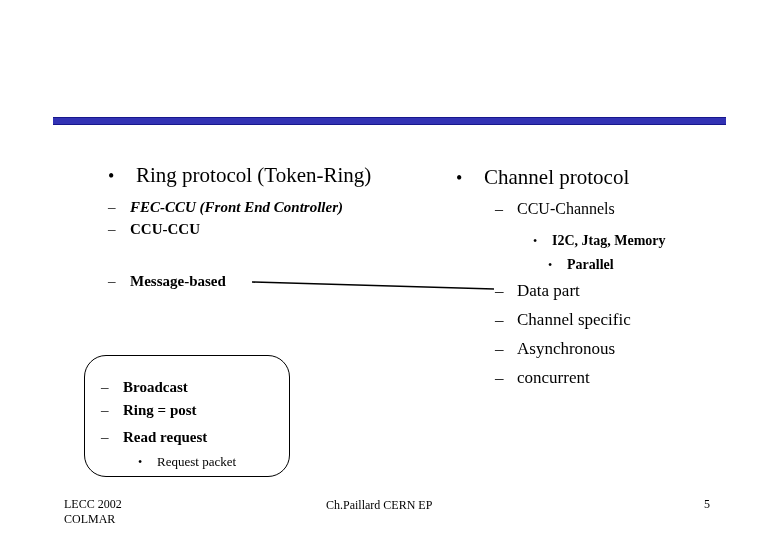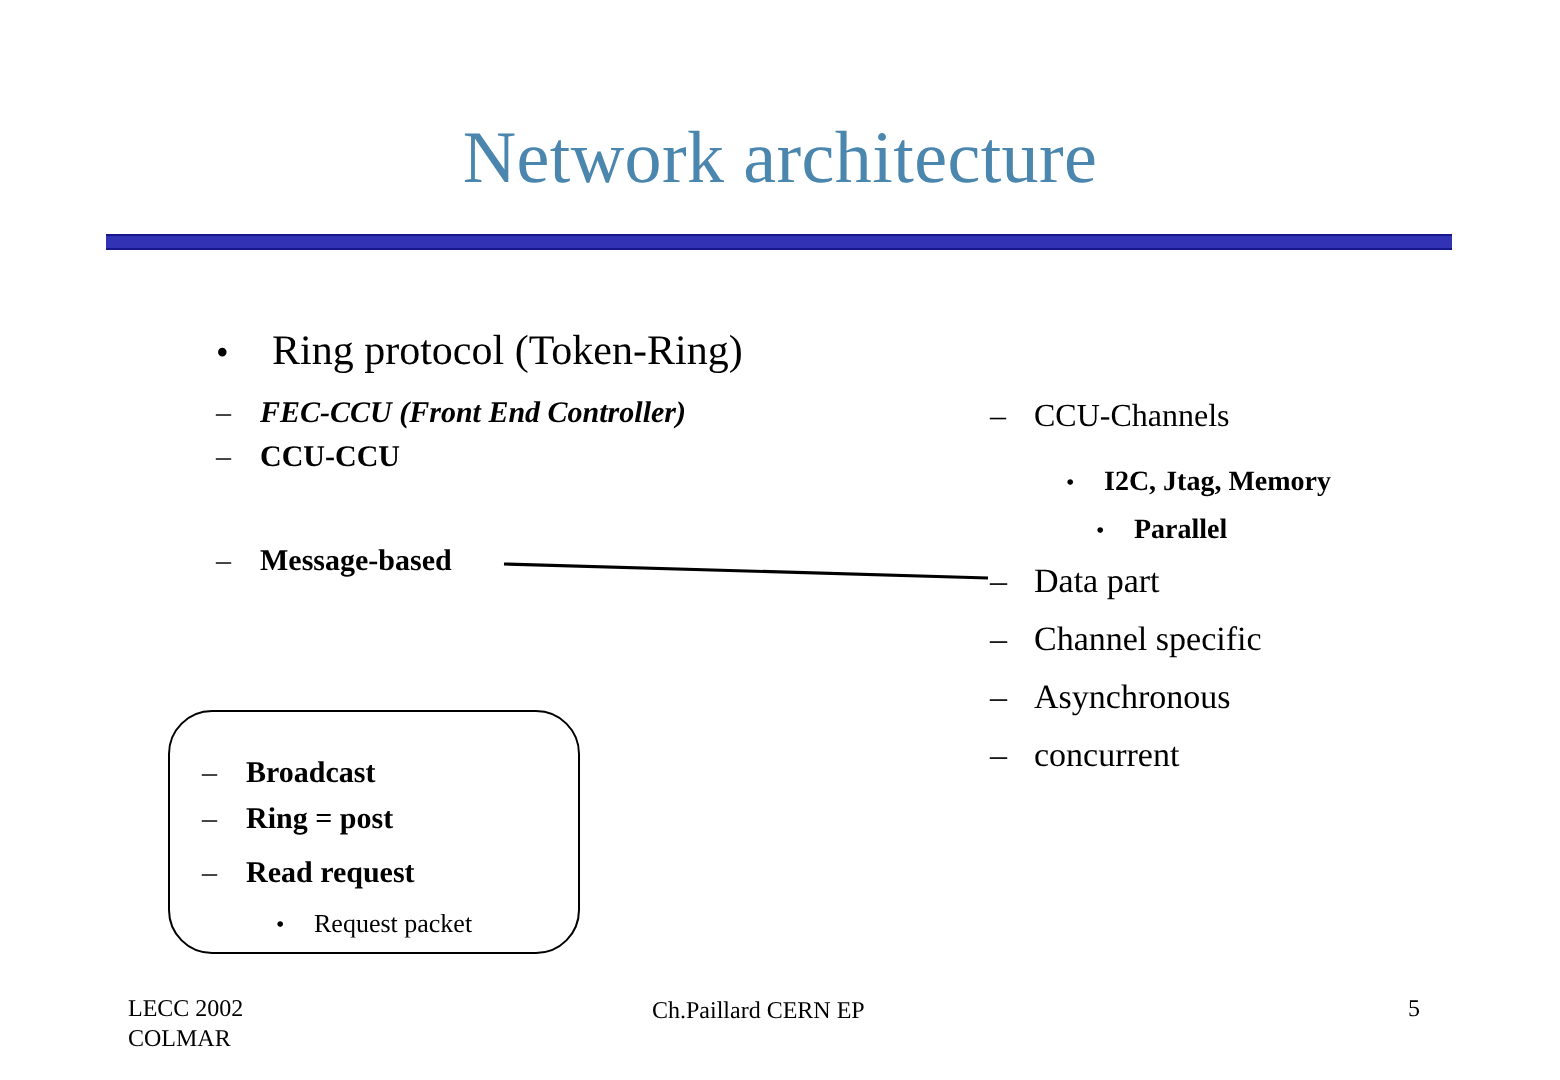--- a/index.html
+++ b/index.html
@@ -131,21 +131,20 @@
     font-size: 12px;
     line-height: 15px;
     color: #000000;
   }
 </style>
 </head>
 <body>
 
 <div class="slide">
 
-  <div class="slide-title">Network architecture</div>
 
   <div class="title-rule"></div>
 
   <div class="row lvl1" style="left:64px; top:163px;margin-left:44px;">
     <span class="mark">•</span><span>Ring protocol (Token-Ring)</span>
   </div>
 
   <div class="row lvl2" style="left:108px; top:198px;font-style:italic;">
     <span class="mark">–</span><span>FEC-CCU (Front End Controller)</span>
   </div>
@@ -173,20 +172,23 @@
   </div>
 
   <div class="row lvl2" style="left:101px; top:428px;">
     <span class="mark">–</span><span>Read request</span>
   </div>
 
   <div class="row lvl3 light" style="left:138px; top:454px;">
     <span class="mark">•</span><span>Request packet</span>
   </div>
 
+  <div class="row lvl1" style="left:456px; top:165px;">
+    <span class="mark">•</span><span>Channel protocol</span>
+  </div>
 
   <div class="row lvl2 light" style="left:495px; top:200px; font-size:16px;">
     <span class="mark">–</span><span>CCU-Channels</span>
   </div>
 
   <div class="row lvl3" style="left:533px; top:233px; font-size:14px;">
     <span class="mark">•</span><span>I2C, Jtag, Memory</span>
   </div>
 
   <div class="row lvl3" style="left:548px; top:257px; font-size:14px;">

